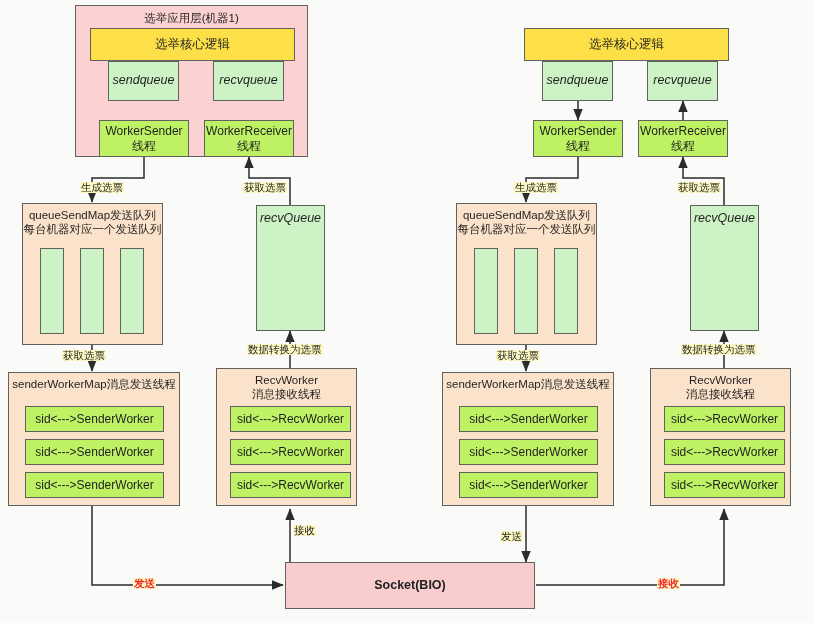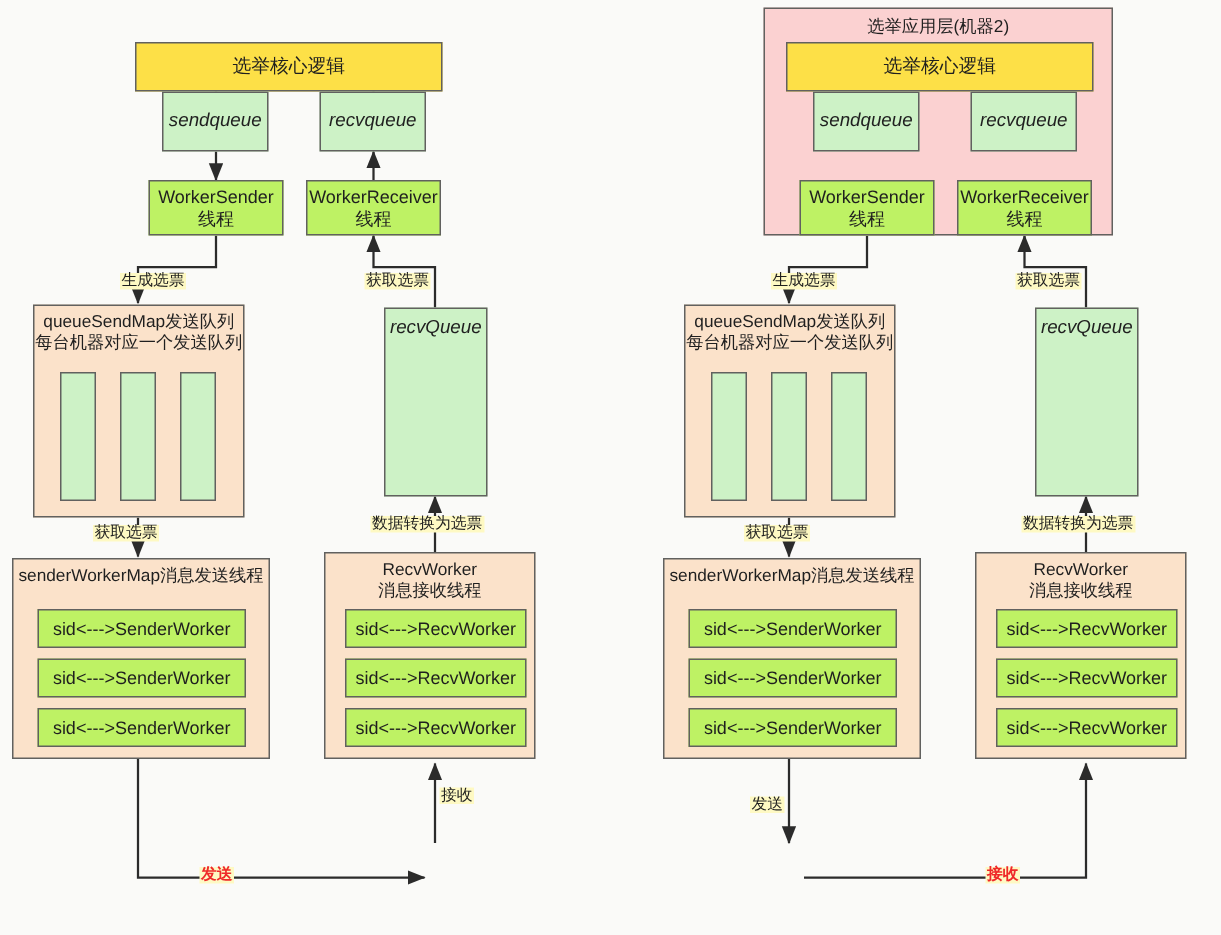--- a/index.html
+++ b/index.html
@@ -125,20 +125,23 @@
       <path d="M724,205 L724,178 L683,178 L683,157" marker-end="url(#ah)"></path>
       <path d="M526,345 L526,371" marker-end="url(#ah)"></path>
       <path d="M724,368 L724,331" marker-end="url(#ah)"></path>
 
       <path d="M526,506 L526,562" marker-end="url(#ah)"></path>
 
       <path d="M536,585 L724,585 L724,509" marker-end="url(#ah)"></path>
     </g>
   </svg>
 
+  <div class="box panel" style="left:75px; top:5px; width:233px; height:152px;">
+    <span>选举应用层(机器1)</span>
+  </div>
   <div class="box core" style="left:90px; top:28px; width:205px; height:33px;">选举核心逻辑</div>
   <div class="box green" style="left:108px; top:61px; width:71px; height:40px;">sendqueue</div>
   <div class="box green" style="left:213px; top:61px; width:71px; height:40px;">recvqueue</div>
   <div class="box blue" style="left:99px; top:120px; width:90px; height:37px;">WorkerSender
 线程</div>
   <div class="box blue" style="left:204px; top:120px; width:90px; height:37px;">WorkerReceiver
 线程</div>
 
   <span class="lbl" style="left:80px; top:182px;">生成选票</span>
   <span class="lbl" style="left:243px; top:182px;">获取选票</span>
@@ -167,23 +170,20 @@
   <div class="box orange" style="left:216px; top:368px; width:141px; height:138px;">
     <span class="hdr2">RecvWorker
 消息接收线程</span>
   </div>
   <div class="box blue" style="left:230px; top:406px; width:121px; height:26px;">sid&lt;---&gt;RecvWorker</div>
   <div class="box blue" style="left:230px; top:439px; width:121px; height:26px;">sid&lt;---&gt;RecvWorker</div>
   <div class="box blue" style="left:230px; top:472px; width:121px; height:26px;">sid&lt;---&gt;RecvWorker</div>
 
   <span class="lbl" style="left:293px; top:525px;">接收</span>
 
-  <div class="box panel" style="left:509px; top:5px; width:233px; height:152px;">
-    <span>选举应用层(机器2)</span>
-  </div>
   <div class="box core" style="left:524px; top:28px; width:205px; height:33px;">选举核心逻辑</div>
   <div class="box green" style="left:542px; top:61px; width:71px; height:40px;">sendqueue</div>
   <div class="box green" style="left:647px; top:61px; width:71px; height:40px;">recvqueue</div>
   <div class="box blue" style="left:533px; top:120px; width:90px; height:37px;">WorkerSender
 线程</div>
   <div class="box blue" style="left:638px; top:120px; width:90px; height:37px;">WorkerReceiver
 线程</div>
 
   <span class="lbl" style="left:514px; top:182px;">生成选票</span>
   <span class="lbl" style="left:677px; top:182px;">获取选票</span>
@@ -212,17 +212,18 @@
   <div class="box orange" style="left:650px; top:368px; width:141px; height:138px;">
     <span class="hdr2">RecvWorker
 消息接收线程</span>
   </div>
   <div class="box blue" style="left:664px; top:406px; width:121px; height:26px;">sid&lt;---&gt;RecvWorker</div>
   <div class="box blue" style="left:664px; top:439px; width:121px; height:26px;">sid&lt;---&gt;RecvWorker</div>
   <div class="box blue" style="left:664px; top:472px; width:121px; height:26px;">sid&lt;---&gt;RecvWorker</div>
 
   <span class="lbl" style="left:500px; top:531px;">发送</span>
 
+  <div class="box socket" style="left:285px; top:562px; width:250px; height:47px;">Socket(BIO)</div>
 
   <span class="lbl red" style="left:133px; top:578px;">发送</span>
   <span class="lbl red" style="left:657px; top:578px;">接收</span>
 
 </div>
 
 </body></html>

